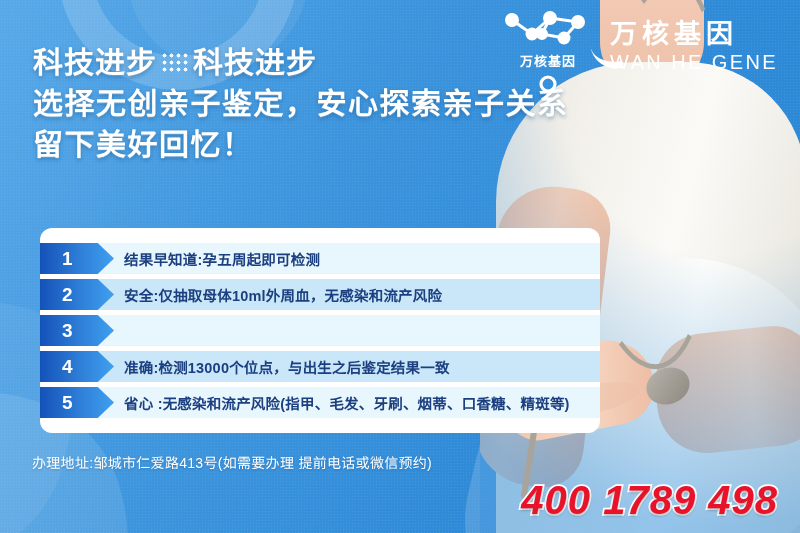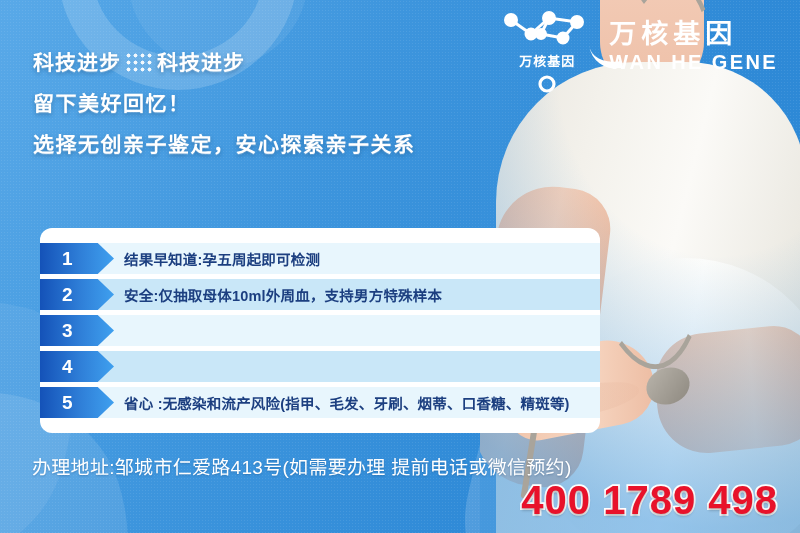--- a/index.html
+++ b/index.html
@@ -216,35 +216,35 @@
     border-bottom:7px solid #fff;
     border-radius:0 0 0 40px;
     transform:rotate(-8deg);
   }
   .logo-words { display:flex; flex-direction:column; align-items:flex-start; }
   .logo-cn {
     font-size:27px; font-weight:bold; color:#fff;
     letter-spacing:5px; line-height:1.12;
   }
   .logo-en {
-    font-size:20px; font-weight:bold; color:#fff;
+    font-size:20px; font-weight:normal; color:#fff;
     letter-spacing:2.4px; line-height:1.1;
     margin-top:1px;
   }
 
   
   .headline {
     position:absolute;
     left:33px; top:42px;
     z-index:15;
   }
   .headline-line {
     color:#ffffff;
     font-weight:bold;
-    font-size:21px;
+    font-size:30px;
     line-height:41px;
     letter-spacing:1px;
     text-shadow:0 2px 4px rgba(18,70,120,.45), 0 1px 0 rgba(255,255,255,.25);
     white-space:nowrap;
     display:flex; align-items:center;
   }
   .headline-line.l2, .headline-line.l3 { letter-spacing:1.5px; }
   .dot-sep {
     display:inline-block;
     width:28px; height:22px;
@@ -309,31 +309,32 @@
     white-space:nowrap;
     letter-spacing:.2px;
   }
 
   
   .address {
     position:absolute;
     left:32px; top:452px;
     z-index:16;
     color:#ffffff;
-    font-size:19px;
+    font-size:14px;
     letter-spacing:.3px;
     text-shadow:0 1px 2px rgba(20,70,120,.35);
     white-space:nowrap;
   }
   .phone {
     position:absolute;
     right:22px; top:478px;
     z-index:18;
     font-size:40px;
     font-weight:bold;
+    font-style:italic;
     color:#e8122a;
     letter-spacing:1px;
     white-space:nowrap;
     -webkit-text-stroke:3.5px #ffffff;
     paint-order:stroke fill;
     text-shadow:0 2px 3px rgba(0,0,0,.28);
   }
 </style>
 </head>
 <body>
@@ -396,57 +397,58 @@
       <span class="logo-en">WAN HE GENE</span>
     </div>
   </div>
 
   <div class="headline">
     <div class="headline-line l1">
       <span>科技进步</span>
       <span class="dot-sep"></span>
       <span>科技进步</span>
     </div>
+    <div class="headline-line l2">选择无创亲子鉴定，安心探索亲子关系</div>
     <div class="headline-line l3">留下美好回忆！</div>
-    <div class="headline-line l2">选择无创亲子鉴定，安心探索亲子关系</div>
   </div>
 
   <div class="card"></div>
   <div class="dots-deco"></div>
 
   <div class="rows">
 
     <div class="row odd">
       <div class="row-bg"></div>
       <div class="badge">
         <span class="badge-num">1</span>
       </div>
       <div class="row-text">结果早知道:孕五周起即可检测</div>
     </div>
 
     <div class="row even">
       <div class="row-bg"></div>
       <div class="badge">
         <span class="badge-num">2</span>
       </div>
-      <div class="row-text">安全:仅抽取母体10ml外周血，支持男方特殊样本</div>
+      <div class="row-text">安全:仅抽取母体10ml外周血，无感染和流产风险</div>
     </div>
 
     <div class="row odd">
       <div class="row-bg"></div>
       <div class="badge">
         <span class="badge-num">3</span>
       </div>
     </div>
 
     <div class="row even">
       <div class="row-bg"></div>
       <div class="badge">
         <span class="badge-num">4</span>
       </div>
+      <div class="row-text">准确:检测13000个位点，与出生之后鉴定结果一致</div>
     </div>
 
     <div class="row odd">
       <div class="row-bg"></div>
       <div class="badge">
         <span class="badge-num">5</span>
       </div>
       <div class="row-text">省心 :无感染和流产风险(指甲、毛发、牙刷、烟蒂、口香糖、精斑等)</div>
     </div>
 

